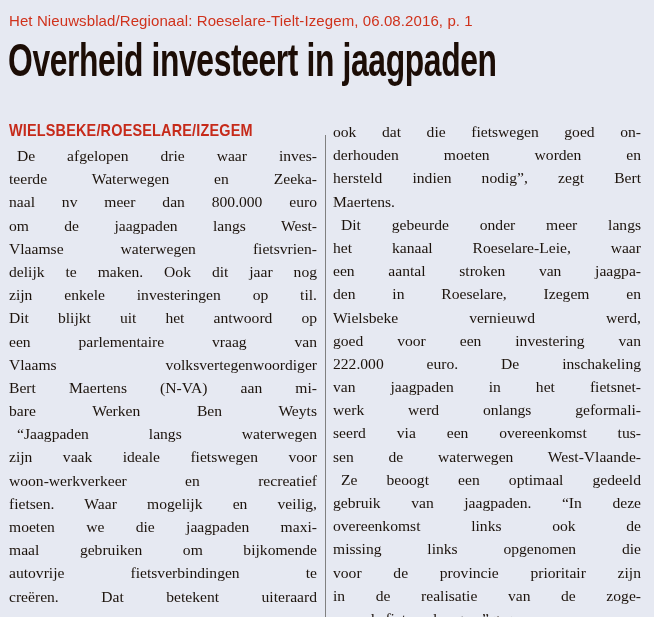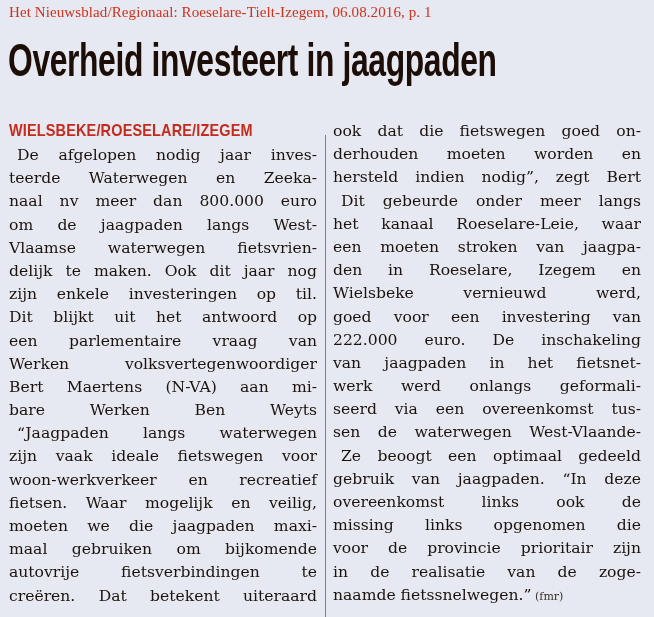--- a/index.html
+++ b/index.html
@@ -11,22 +11,22 @@
       height: 617px;
       background: #e6e9f2;
       overflow: hidden;
       position: relative;
       font-family: "DejaVu Serif", serif;
       color: #1c130c;
     }
     .source-line {
       position: absolute;
       left: 9px;
-      top: 4px;
-      font-family: Liberation Serif, serif;
+      top: 12px;
+      font-family: Liberation Sans, sans-serif;
       font-size: 15px;
       color: #d0321c;
       white-space: nowrap;
       letter-spacing: 0.1px;
     }
     .headline {
       position: absolute;
       left: 8px;
       top: 30px;
       width: 640px;
@@ -81,20 +81,21 @@
       white-space: nowrap;
       letter-spacing: 0.2px;
     }
     .para {
       font-size: 15.6px;
       line-height: 23.2px;
       text-align: justify;
       margin: 0;
       hyphens: manual;
       word-spacing: 0px;
+      font-family: Liberation Serif, serif;
     }
     .para .line {
       display: block;
       text-align: justify;
       text-align-last: justify;
       white-space: nowrap;
       overflow: visible;
       height: 23.2px;
     }
     .para .line.last {
@@ -109,30 +110,30 @@
 <body>
 
 <div class="source-line">Het Nieuwsblad/Regionaal: Roeselare-Tielt-Izegem, 06.08.2016, p. 1</div>
 
 <h1 class="headline" style="margin:0;">Overheid investeert in jaagpaden</h1>
 
 <div class="columns">
   <div class="col col-left">
     <div class="kicker">WIELSBEKE/ROESELARE/IZEGEM</div>
     <div class="para" id="lp0">
-        <span class="line" style="padding-left: 8px;">De afgelopen nodig jaar inves-</span>
+        <span class="line" style="padding-left: 8px;">De afgelopen drie waar inves-</span>
         <span class="line">teerde Waterwegen en Zeeka-</span>
         <span class="line">naal nv meer dan 800.000 euro</span>
         <span class="line">om de jaagpaden langs West-</span>
         <span class="line">Vlaamse waterwegen fietsvrien-</span>
         <span class="line">delijk te maken. Ook dit jaar nog</span>
         <span class="line">zijn enkele investeringen op til.</span>
         <span class="line">Dit blijkt uit het antwoord op</span>
         <span class="line">een parlementaire vraag van</span>
-        <span class="line">Werken volksvertegenwoordiger</span>
+        <span class="line">Vlaams volksvertegenwoordiger</span>
         <span class="line">Bert Maertens (N-VA) aan mi-</span>
         <span class="line">bare Werken Ben Weyts</span>
       </div>
     <div class="para" id="lp1">
         <span class="line" style="padding-left: 8px;">“Jaagpaden langs waterwegen</span>
         <span class="line">zijn vaak ideale fietswegen voor</span>
         <span class="line">woon-werkverkeer en recreatief</span>
         <span class="line">fietsen. Waar mogelijk en veilig,</span>
         <span class="line">moeten we die jaagpaden maxi-</span>
         <span class="line">maal gebruiken om bijkomende</span>
@@ -141,25 +142,26 @@
       </div>
   </div>
 
   <div class="divider"></div>
 
   <div class="col col-right">
     <div class="para" id="rp0">
         <span class="line">ook dat die fietswegen goed on-</span>
         <span class="line">derhouden moeten worden en</span>
         <span class="line">hersteld indien nodig”, zegt Bert</span>
+        <span class="line last">Maertens.</span>
       </div>
     <div class="para" id="rp1">
         <span class="line" style="padding-left: 8px;">Dit gebeurde onder meer langs</span>
         <span class="line">het kanaal Roeselare-Leie, waar</span>
-        <span class="line">een moeten stroken van jaagpa-</span>
+        <span class="line">een aantal stroken van jaagpa-</span>
         <span class="line">den in Roeselare, Izegem en</span>
         <span class="line">Wielsbeke vernieuwd werd,</span>
         <span class="line">goed voor een investering van</span>
         <span class="line">222.000 euro. De inschakeling</span>
         <span class="line">van jaagpaden in het fietsnet-</span>
         <span class="line">werk werd onlangs geformali-</span>
         <span class="line">seerd via een overeenkomst tus-</span>
         <span class="line">sen de waterwegen West-Vlaande-</span>
       </div>
     <div class="para" id="rp2">

